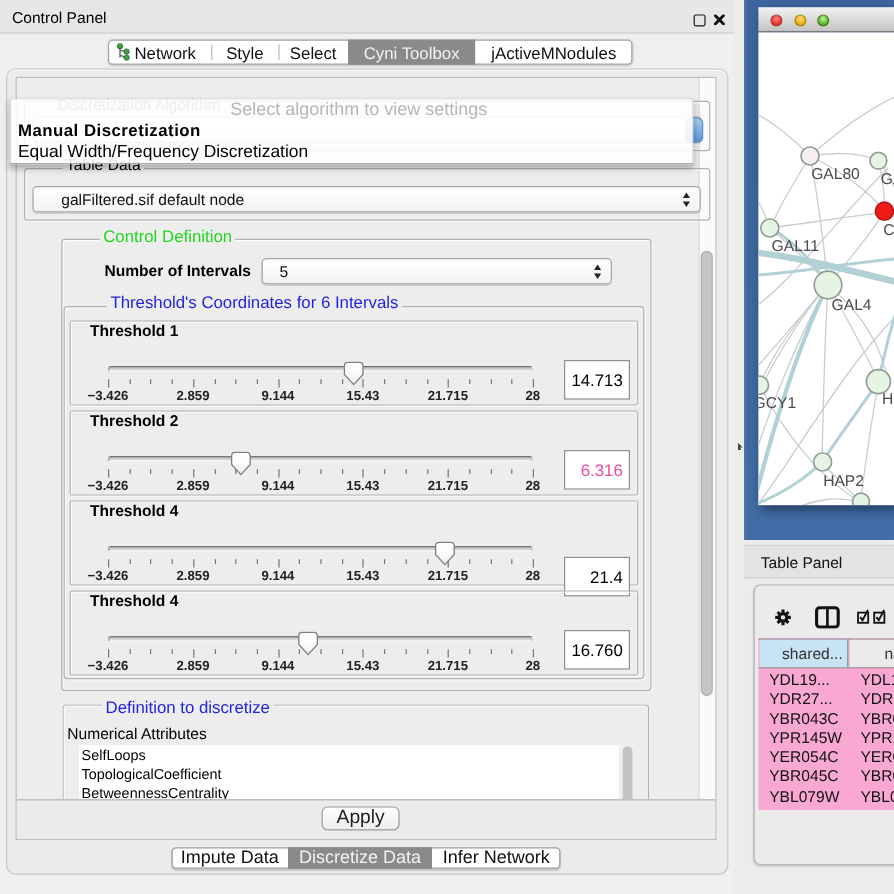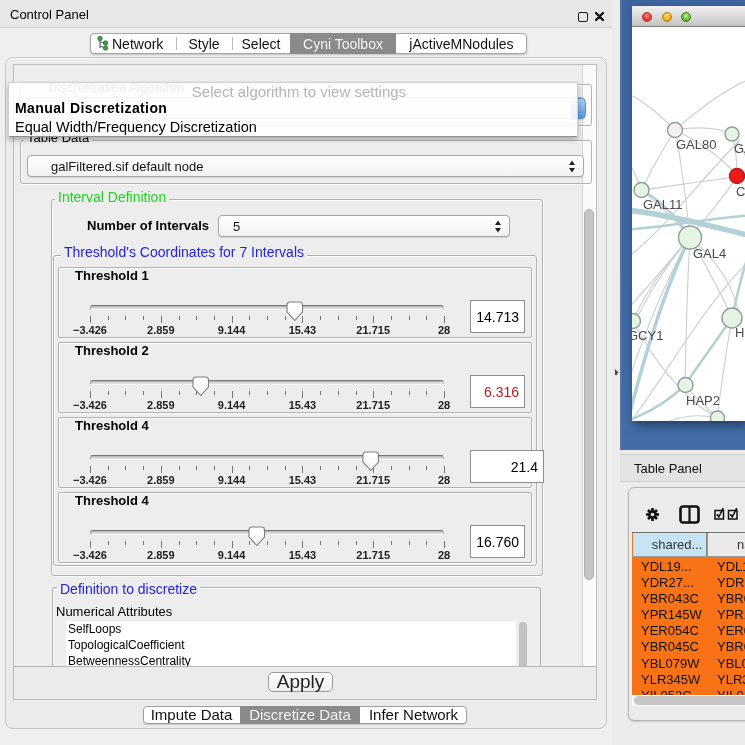--- a/index.html
+++ b/index.html
@@ -1,20 +1,20 @@
 <!DOCTYPE html>
 <html><head>
 <meta charset="utf-8">
 <style>
 * { margin:0; padding:0; box-sizing:border-box; }
 html,body { width:745px; height:745px; overflow:hidden; }
 body { font-family:"Liberation Sans", sans-serif; background:#ececec; position:relative; }
 .abs { position:absolute; }
 .etched { border:1px solid #b2b2b2; border-radius:3px; box-shadow: inset 1px 1px 0 rgba(255,255,255,.75), 1px 1px 0 rgba(255,255,255,.75); }
-.gtitle { position:absolute; top:-8px; font-size:13px; background:#ededed; padding:0 3px; line-height:15px; }
+.gtitle { position:absolute; top:-8px; font-size:13px; background:#ededed; padding:0 3px; line-height:15px;margin-left:28px; }
 .combo { position:absolute; background:linear-gradient(#ffffff,#f2f2f2); border:1px solid #a6a6a6; border-radius:4px; box-shadow:0 1px 1px rgba(0,0,0,.12); font-size:13px; color:#111; }
 .combo .arrows { position:absolute; right:7px; top:0; bottom:0; display:flex; flex-direction:column; justify-content:center; align-items:center; color:#222; }
 .arrows svg { display:block; }
 </style>
 </head>
 <body>
 
 <div class="abs" style="left:0; top:0; width:612px; height:745px; background:#efefef;"></div>
 
 <div class="abs" style="left:0; top:0; width:612px; height:28px; background:#e7e7e7; border-bottom:1px solid #cccccc;"></div>
@@ -43,35 +43,35 @@
   <div style="position:absolute; left:23px; top:3px;">galFiltered.sif default node</div>
   <div class="arrows">
       <svg width="8" height="13" viewBox="0 0 8 13">
         <path d="M4 0.5 L7 5 L1 5 Z" fill="#222"></path>
         <path d="M4 12.5 L7 8 L1 8 Z" fill="#222"></path>
       </svg>
     </div>
 </div>
 
 <div class="abs etched" style="left:51px; top:199px; width:492px; height:377px;"></div>
-<div class="abs gtitle" style="left:55px; top:190px; color:#1dd71d; font-size:14px;">Interval Definition</div>
+<div class="abs gtitle" style="left:55px; top:190px; color:#1dd71d; font-size:14px;">Control Definition</div>
 
 <div class="abs" style="left:87px; top:218px; font-size:13px; font-weight:bold; color:#000;">Number of Intervals</div>
 <div class="combo" style="left:218px; top:215px; width:292px; height:22px;">
   <div style="position:absolute; left:14px; top:3px;">5</div>
   <div class="arrows">
       <svg width="8" height="13" viewBox="0 0 8 13">
         <path d="M4 0.5 L7 5 L1 5 Z" fill="#222"></path>
         <path d="M4 12.5 L7 8 L1 8 Z" fill="#222"></path>
       </svg>
     </div>
 </div>
 
 <div class="abs etched" style="left:53px; top:255px; width:484px; height:311px;"></div>
-<div class="abs gtitle" style="left:61px; top:245px; color:#2222e2; font-size:14px;">Threshold's Coordinates for 7 Intervals</div>
+<div class="abs gtitle" style="left:61px; top:245px; color:#2222e2; font-size:14px;">Threshold's Coordinates for 6 Intervals</div>
 
 <div class="abs etched" style="left:58px; top:267px; width:474px; height:71px; border-radius:2px;"></div>
 <div class="abs" style="left:75px; top:268px; font-size:13px; font-weight:bold;">Threshold 1</div>
 <div class="abs" style="left:90px; top:305px; width:354px; height:5px; background:linear-gradient(#b2b2b2,#ededed); border-top:1px solid #757575; border-left:1px solid #9e9e9e; border-right:1px solid #bdbdbd; border-bottom:1px solid #f5f5f5; border-radius:2.5px;"></div>
 <div class="abs" style="left:90.0px; top:316px; width:1px; height:7px; background:#767676;"></div>
 <div class="abs" style="left:107.7px; top:316px; width:1px; height:4px; background:#767676;"></div>
 <div class="abs" style="left:125.4px; top:316px; width:1px; height:4px; background:#767676;"></div>
 <div class="abs" style="left:143.1px; top:316px; width:1px; height:4px; background:#767676;"></div>
 <div class="abs" style="left:160.8px; top:316px; width:1px; height:7px; background:#767676;"></div>
 <div class="abs" style="left:178.5px; top:316px; width:1px; height:4px; background:#767676;"></div>
@@ -140,21 +140,21 @@
 <svg class="abs" style="left:191.5px; top:375.5px;" width="18" height="21" viewBox="0 0 18 21">
     <path d="M1 4 q0 -3 3 -3 l9.5 0 q3 0 3 3 l0 7 l-7.75 8.5 l-7.75 -8.5 z" fill="url(#thg1)" stroke="#7e7e7e" stroke-width="1.1"></path>
     <defs>
       <linearGradient id="thg1" x1="0" y1="0" x2="0" y2="1">
         <stop offset="0" stop-color="#ffffff"></stop>
         <stop offset=".55" stop-color="#fbfbfb"></stop>
         <stop offset="1" stop-color="#e8e8e8"></stop>
       </linearGradient>
     </defs>
   </svg>
-<div class="abs" style="left:470px; top:375px; width:55px; height:33px; background:#fff; border:1px solid #8e8e8e; font-size:14px; color:#b91c1c; text-align:right; padding-right:5px; line-height:32px;">6.316</div>
+<div class="abs" style="left:470px; top:375px; width:55px; height:33px; background:#fff; border:1px solid #8e8e8e; font-size:14px; color:#ec4899; text-align:right; padding-right:5px; line-height:32px;">6.316</div>
 <div class="abs etched" style="left:58px; top:417px; width:474px; height:71px; border-radius:2px;"></div>
 <div class="abs" style="left:75px; top:418px; font-size:13px; font-weight:bold;">Threshold 4</div>
 <div class="abs" style="left:90px; top:455px; width:354px; height:5px; background:linear-gradient(#b2b2b2,#ededed); border-top:1px solid #757575; border-left:1px solid #9e9e9e; border-right:1px solid #bdbdbd; border-bottom:1px solid #f5f5f5; border-radius:2.5px;"></div>
 <div class="abs" style="left:90.0px; top:466px; width:1px; height:7px; background:#767676;"></div>
 <div class="abs" style="left:107.7px; top:466px; width:1px; height:4px; background:#767676;"></div>
 <div class="abs" style="left:125.4px; top:466px; width:1px; height:4px; background:#767676;"></div>
 <div class="abs" style="left:143.1px; top:466px; width:1px; height:4px; background:#767676;"></div>
 <div class="abs" style="left:160.8px; top:466px; width:1px; height:7px; background:#767676;"></div>
 <div class="abs" style="left:178.5px; top:466px; width:1px; height:4px; background:#767676;"></div>
 <div class="abs" style="left:196.2px; top:466px; width:1px; height:4px; background:#767676;"></div>
@@ -181,21 +181,21 @@
 <svg class="abs" style="left:361.5px; top:450.5px;" width="18" height="21" viewBox="0 0 18 21">
     <path d="M1 4 q0 -3 3 -3 l9.5 0 q3 0 3 3 l0 7 l-7.75 8.5 l-7.75 -8.5 z" fill="url(#thg2)" stroke="#7e7e7e" stroke-width="1.1"></path>
     <defs>
       <linearGradient id="thg2" x1="0" y1="0" x2="0" y2="1">
         <stop offset="0" stop-color="#ffffff"></stop>
         <stop offset=".55" stop-color="#fbfbfb"></stop>
         <stop offset="1" stop-color="#e8e8e8"></stop>
       </linearGradient>
     </defs>
   </svg>
-<div class="abs" style="left:470px; top:450px; width:74px; height:33px; background:#fff; border:1px solid #8e8e8e; font-size:14px; color:#000; text-align:right; padding-right:5px; line-height:32px;">21.4</div>
+<div class="abs" style="left:470px; top:464px; width:55px; height:33px; background:#fff; border:1px solid #8e8e8e; font-size:14px; color:#000; text-align:right; padding-right:5px; line-height:32px;">21.4</div>
 <div class="abs etched" style="left:58px; top:492px; width:474px; height:71px; border-radius:2px;"></div>
 <div class="abs" style="left:75px; top:493px; font-size:13px; font-weight:bold;">Threshold 4</div>
 <div class="abs" style="left:90px; top:530px; width:354px; height:5px; background:linear-gradient(#b2b2b2,#ededed); border-top:1px solid #757575; border-left:1px solid #9e9e9e; border-right:1px solid #bdbdbd; border-bottom:1px solid #f5f5f5; border-radius:2.5px;"></div>
 <div class="abs" style="left:90.0px; top:541px; width:1px; height:7px; background:#767676;"></div>
 <div class="abs" style="left:107.7px; top:541px; width:1px; height:4px; background:#767676;"></div>
 <div class="abs" style="left:125.4px; top:541px; width:1px; height:4px; background:#767676;"></div>
 <div class="abs" style="left:143.1px; top:541px; width:1px; height:4px; background:#767676;"></div>
 <div class="abs" style="left:160.8px; top:541px; width:1px; height:7px; background:#767676;"></div>
 <div class="abs" style="left:178.5px; top:541px; width:1px; height:4px; background:#767676;"></div>
 <div class="abs" style="left:196.2px; top:541px; width:1px; height:4px; background:#767676;"></div>
@@ -234,21 +234,21 @@
 <div class="abs" style="left:52px; top:587px; width:489px; height:79px; border:1px solid #b2b2b2; border-bottom:none; border-radius:3px 3px 0 0; box-shadow: inset 1px 1px 0 rgba(255,255,255,.75);"></div>
 <div class="abs gtitle" style="left:57px; top:582px; color:#2222e2; font-size:14px;">Definition to discretize</div>
 <div class="abs" style="left:56px; top:604px; font-size:13px; font-weight:normal; color:#000;">Numerical Attributes</div>
 <div class="abs" style="left:66px; top:621px; width:450px; height:45px; background:#ffffff; overflow:hidden;">
   <div style="font-size:12px; color:#000; padding-left:2px; line-height:16.2px; padding-top:0px;">SelfLoops<br>TopologicalCoefficient<br>BetweennessCentrality</div>
 </div>
 <div class="abs" style="left:519px; top:622px; width:8px; height:44px; background:#c2c2c2; border-radius:4px 4px 0 0;"></div>
 
 <div class="abs" style="left:14px; top:666px; width:582px; height:33px; background:#ebebeb; border-top:1px solid #b5b5b5;"></div>
 
-<div class="abs" style="left:268px; top:672px; width:65px; height:20px; background:linear-gradient(#ffffff,#ededed); border:1px solid #9c9c9c; border-radius:5px; text-align:center; font-size:19px; color:#222; line-height:18px;">Apply</div>
+<div class="abs" style="left:268px; top:672px; width:65px; height:20px; background:linear-gradient(#ffffff,#ededed); border:1px solid #9c9c9c; border-radius:5px; text-align:center; font-size:16px; color:#222; line-height:18px;">Apply</div>
 
 <div class="abs" style="left:143px; top:706px; width:324px; height:18px; background:#ffffff; border:1px solid #9e9e9e; border-radius:4px; box-shadow:0 1px 1px rgba(0,0,0,.15);"></div>
 <div class="abs" style="left:240px; top:706px; width:120px; height:18px; background:#8a8a8a;"></div>
 <div class="abs" style="left:143px; top:706px; width:97px; height:18px; font-size:15px; color:#111; text-align:center; line-height:18px;">Impute Data</div>
 <div class="abs" style="left:240px; top:706px; width:120px; height:18px; font-size:15px; color:#f2f2f2; text-align:center; line-height:18px;">Discretize Data</div>
 <div class="abs" style="left:360px; top:706px; width:107px; height:18px; font-size:15px; color:#111; text-align:center; line-height:18px;">Infer Network</div>
 
 <div class="abs" style="left:90px; top:33px; width:437px; height:21px; background:#ffffff; border:1px solid #a5a5a5; border-radius:4px; box-shadow:0 1px 2px rgba(0,0,0,.2);"></div>
 <div class="abs" style="left:290px; top:33px; width:106px; height:21px; background:#8a8a8a;"></div>
 <svg class="abs" style="left:96px; top:36px;" width="14" height="15" viewBox="0 0 14 15">
@@ -365,21 +365,21 @@
   <rect x="1.5" y="1.5" width="18" height="16" rx="2.5" fill="none" stroke="#111" stroke-width="2.6"></rect>
   <path d="M10.5 1.5 V17.5" stroke="#111" stroke-width="2.2"></path>
 </svg>
 <svg class="abs" style="left:714px; top:507px;" width="26" height="13" viewBox="0 0 26 13">
   <rect x="1" y="3.5" width="8.5" height="8.5" fill="none" stroke="#111" stroke-width="1.5"></rect>
   <path d="M2.8 7.2 L4.8 9.8 L9.3 1.2" stroke="#111" stroke-width="1.6" fill="none"></path>
   <rect x="14.5" y="3.5" width="8.5" height="8.5" fill="none" stroke="#111" stroke-width="1.5"></rect>
   <path d="M16.3 7.2 L18.3 9.8 L22.8 1.2" stroke="#111" stroke-width="1.6" fill="none"></path>
 </svg>
 
-<div class="abs" style="left:632px; top:532px; width:113px; height:174px; background:#f97316; overflow:hidden;">
+<div class="abs" style="left:632px; top:532px; width:113px; height:143px; background:#f9a8d4; overflow:hidden;">
   <div style="position:absolute; left:0; top:0; width:113px; height:1px; background:#6e6e6e;"></div>
   <div style="position:absolute; left:1px; top:1px; width:74px; height:23px; background:#c6e4f4; border-right:1px solid #8a8a8a; font-size:13px; color:#333; text-align:center; padding-left:15px; line-height:23px;">shared...</div>
   <div style="position:absolute; left:76px; top:1px; width:45px; height:23px; background:#eaeaea; font-size:13px; color:#333; padding-left:29px; line-height:23px;">na</div>
   <div style="position:absolute; left:0; top:24px; width:113px; height:1px; background:#9a9a9a;"></div>
   <div style="position:absolute; left:9px; top:27px; font-size:13px; color:#111; line-height:16.1px;">YDL19...<br>YDR27...<br>YBR043C<br>YPR145W<br>YER054C<br>YBR045C<br>YBL079W<br>YLR345W<br>YIL052C</div>
   <div style="position:absolute; left:85px; top:27px; font-size:13px; color:#111; line-height:16.1px;">YDL1<br>YDR2<br>YBR0<br>YPR1<br>YER0<br>YBR0<br>YBL0<br>YLR3<br>YIL0</div>
   <div style="position:absolute; left:0px; top:163px; width:113px; height:11px; background:#fbfbfb;"></div>
   <div style="position:absolute; left:2px; top:164px; width:111px; height:9px; background:#c6c6c6; border-radius:5px 0 0 5px;"></div>
 </div>
 

